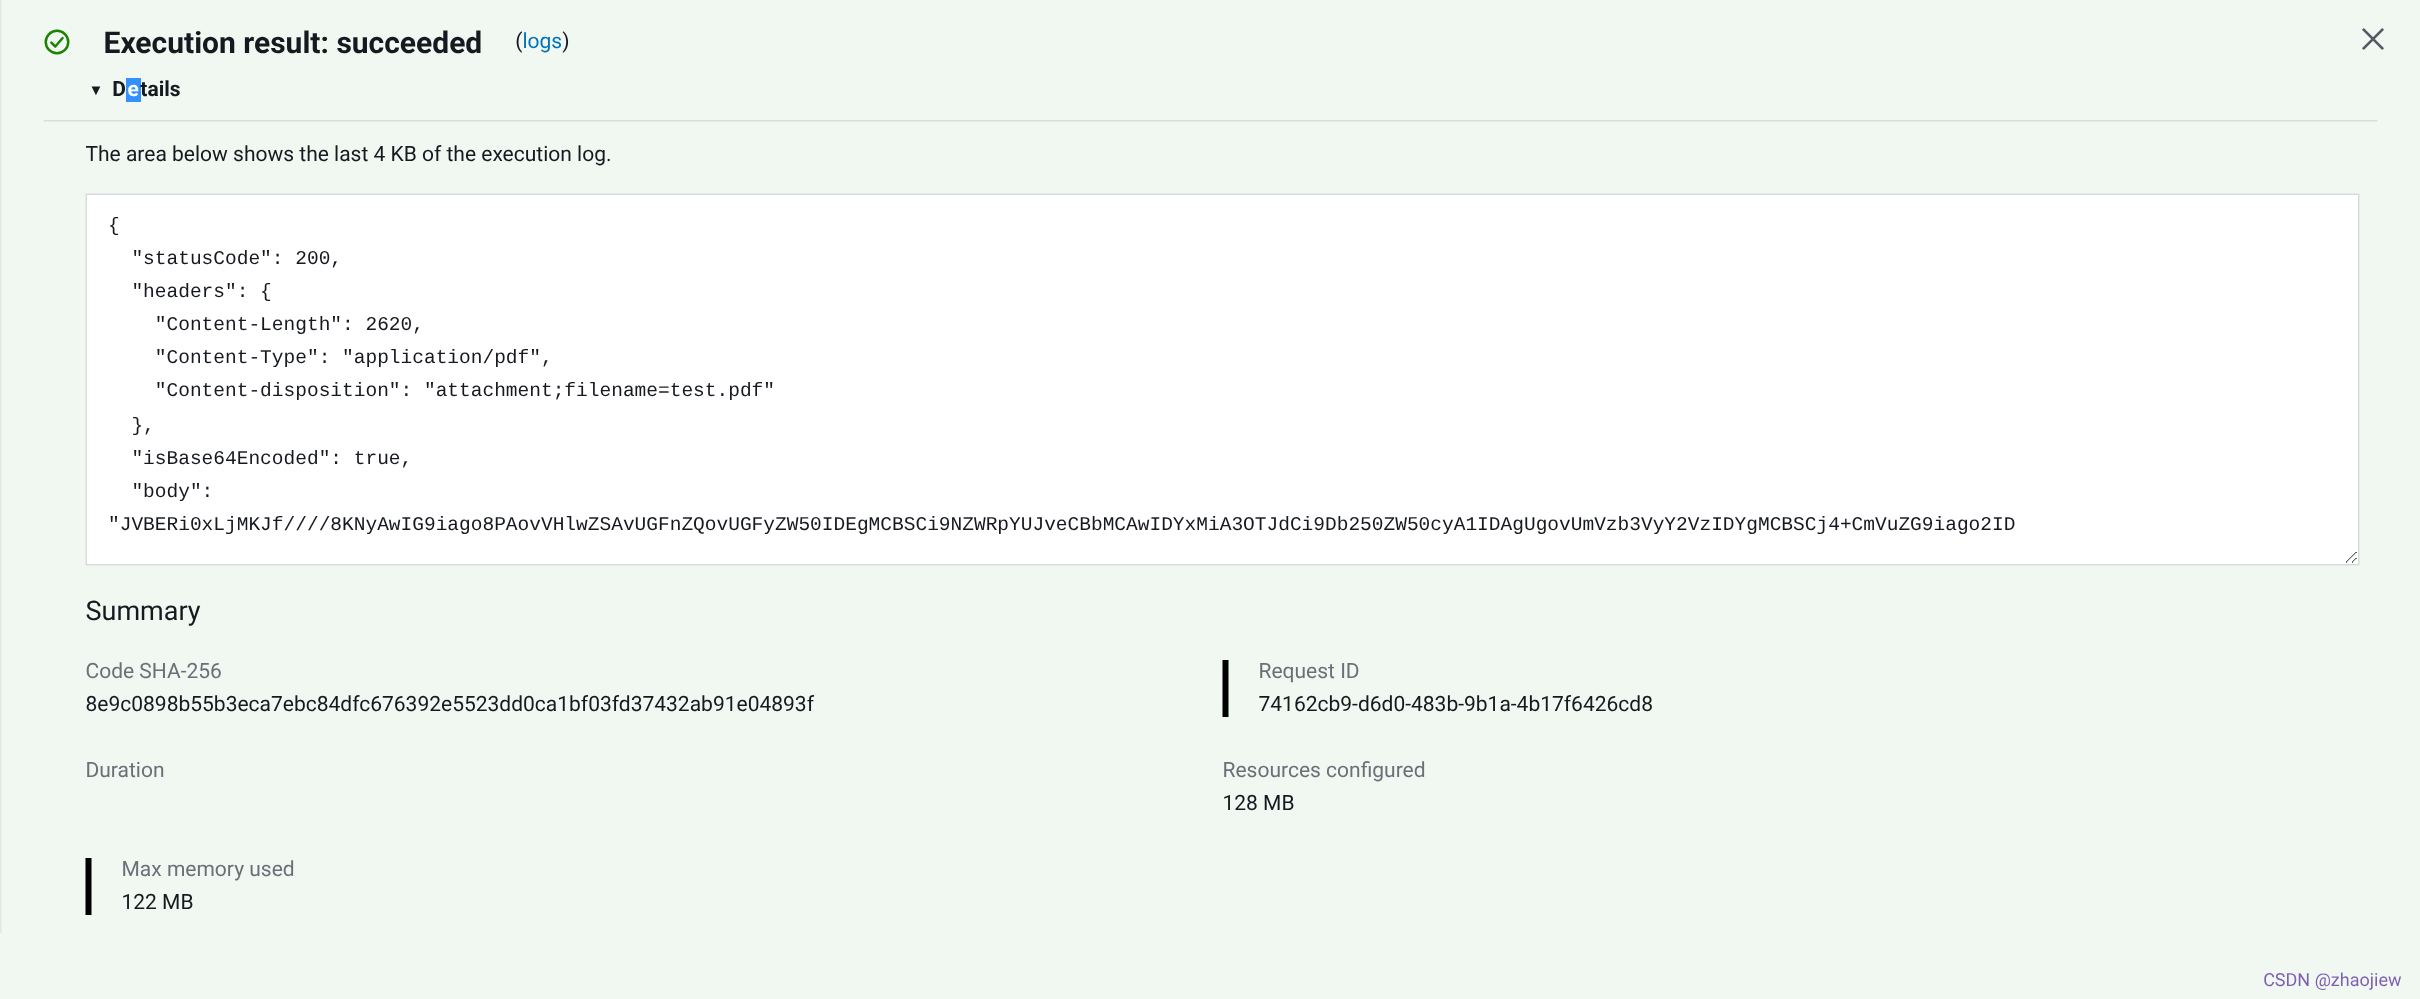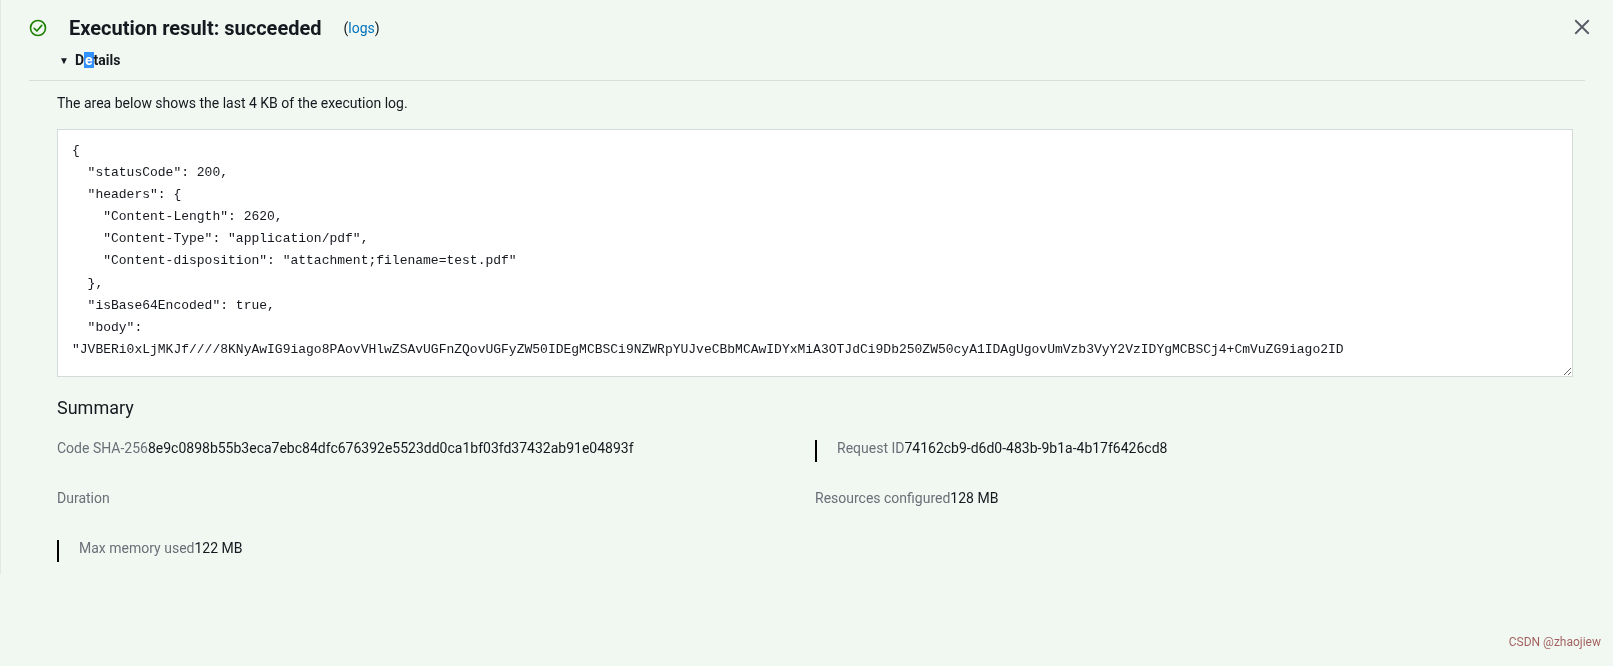--- a/index.html
+++ b/index.html
@@ -139,41 +139,42 @@
       display: grid;
       grid-template-columns: 1fr 1fr;
       column-gap: 0;
       row-gap: 28px;
     }
     .summary-col-left {
       padding-right: 20px;
     }
     .summary-col-right {
       padding-left: 20px;
-      border-left: 2px solid #000000;
+      border-left: 4px solid #000000;
     }
     .summary-label {
       font-size: 14px;
       color: #687078;
       margin-bottom: 6px;
     }
     .summary-value {
       font-size: 14px;
       color: #16191f;
     }
     .watermark {
       position: fixed;
-      bottom: 17px;
+      bottom: 6px;
       right: 12px;
       font-size: 12px;
-      color: #7f1d1d;
+      color: #4c1d95;
       opacity: 0.7;
     }
     .summary-item {
       display: flex;
+      flex-direction: column;
     }
   </style>
 </head>
 <body>
 
 <div class="container">
 
   <button class="close-btn">
     <svg viewBox="0 0 16 16" width="18" height="18">
       <path d="M2 2 L14 14 M14 2 L2 14" stroke="#545b64" stroke-width="1.6" fill="none"></path>

